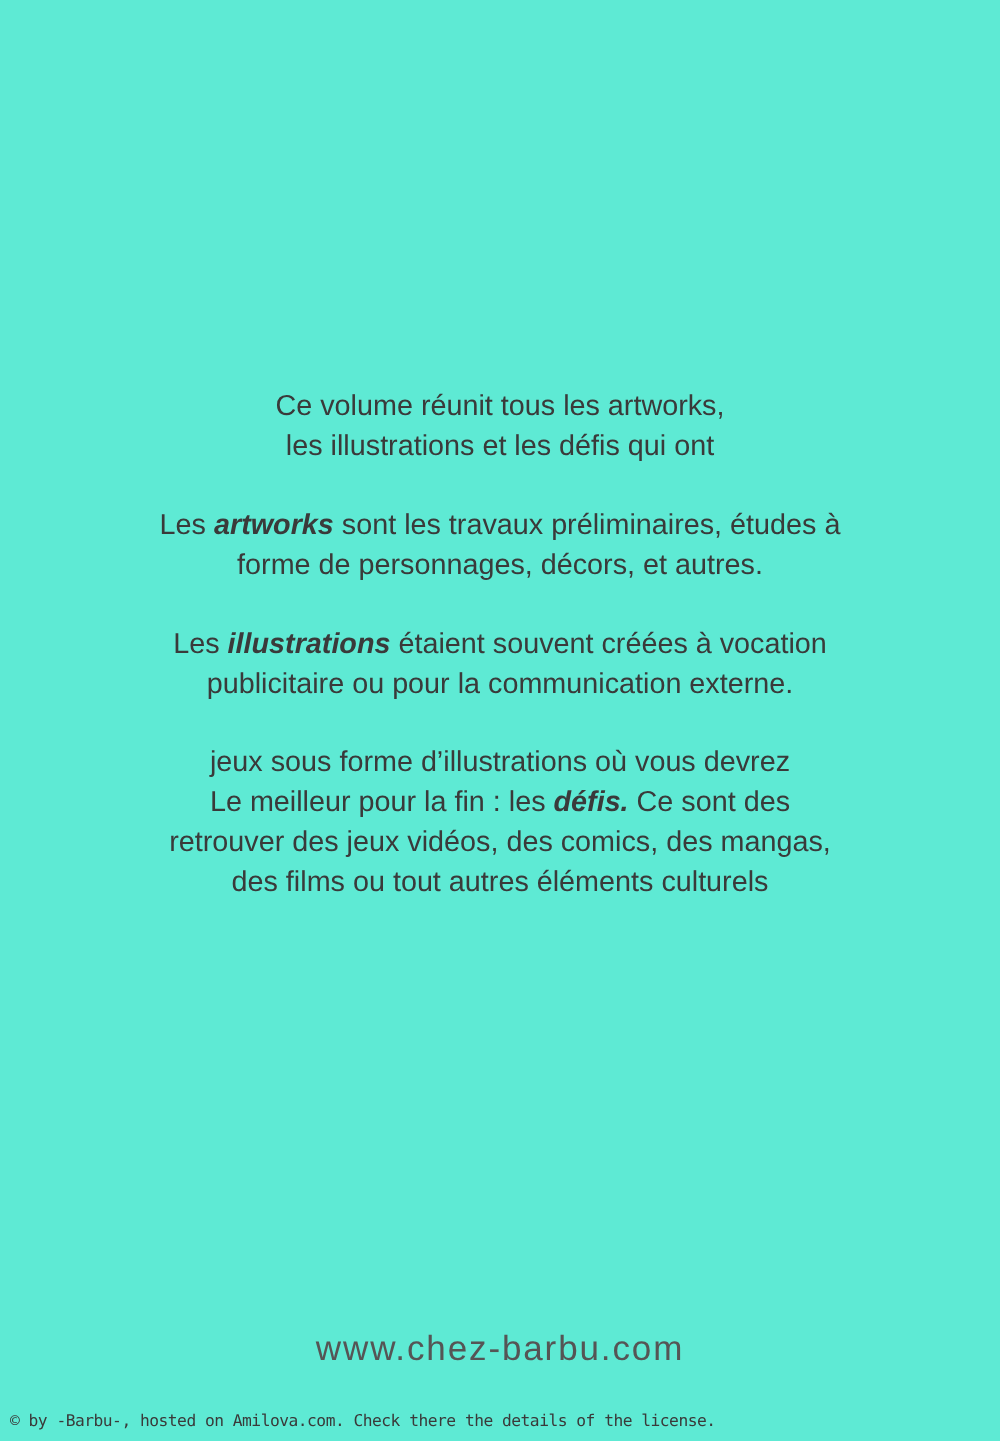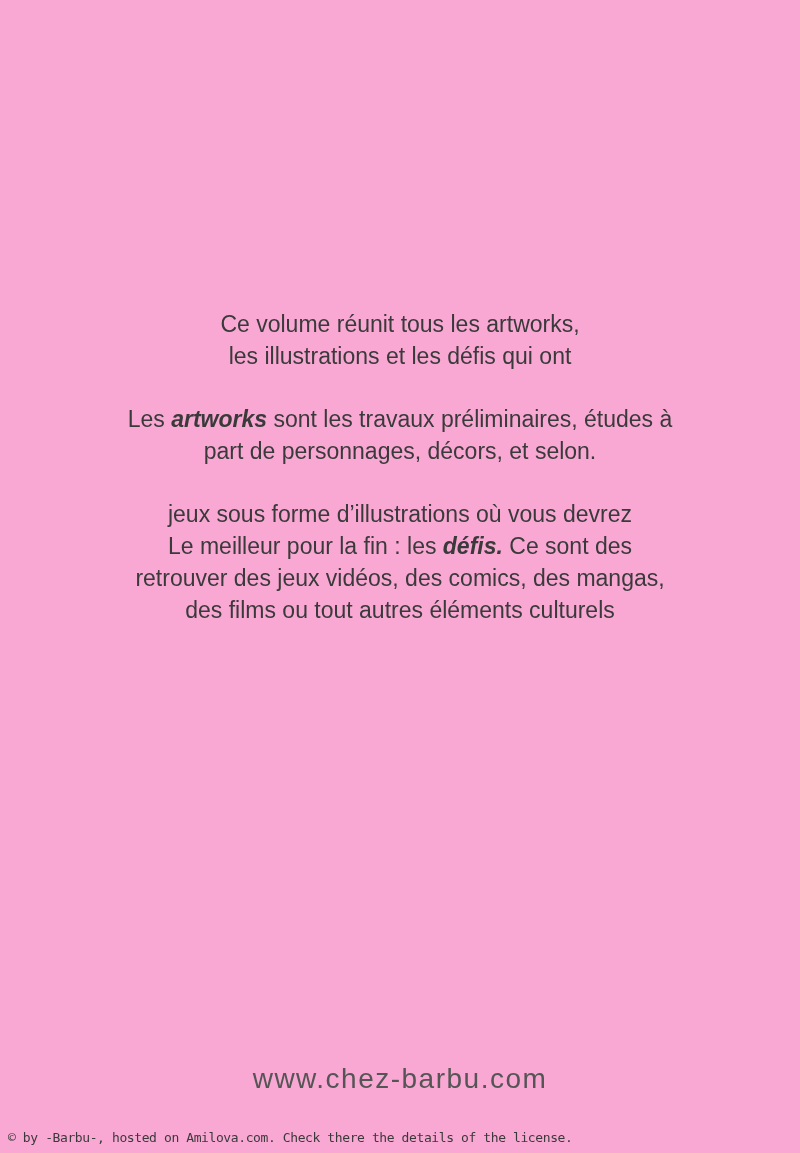--- a/index.html
+++ b/index.html
@@ -10,21 +10,21 @@
     width: 800px;
     height: 1153px;
     background: #ffffff;
     position: relative;
     overflow: hidden;
     font-family: "Liberation Sans", sans-serif;
   }
   .page {
     position: absolute;
     inset: 0;
-    background: #f9a8d4;
+    background: #5eead4;
     text-decoration: underline;
   }
   .content {
     position: absolute;
     top: 308px;
     left: 0;
     width: 100%;
     text-align: center;
     color: #3a3a3a;
     font-size: 23px;
@@ -71,23 +71,27 @@
 
   <div class="content">
 
     <p class="para">
       <span class="line">Ce volume réunit tous les artworks,</span>
       <span class="line">les illustrations et les défis qui ont</span>
     </p>
 
     <p class="para">
       <span class="line"><span>Les </span><span class="em">artworks</span><span> sont les travaux préliminaires, études à</span></span>
-      <span class="line">part de personnages, décors, et selon.</span>
+      <span class="line">forme de personnages, décors, et autres.</span>
     </p>
 
+    <p class="para">
+      <span class="line"><span>Les </span><span class="em">illustrations</span><span> étaient souvent créées à vocation</span></span>
+      <span class="line">publicitaire ou pour la communication externe.</span>
+    </p>
 
     <p class="para">
       <span class="line">jeux sous forme d’illustrations où vous devrez</span>
       <span class="line"><span>Le meilleur pour la fin : les </span><span class="em">défis.</span><span> Ce sont des</span></span>
       <span class="line">retrouver des jeux vidéos, des comics, des mangas,</span>
       <span class="line">des films ou tout autres éléments culturels</span>
     </p>
 
   </div>
 

